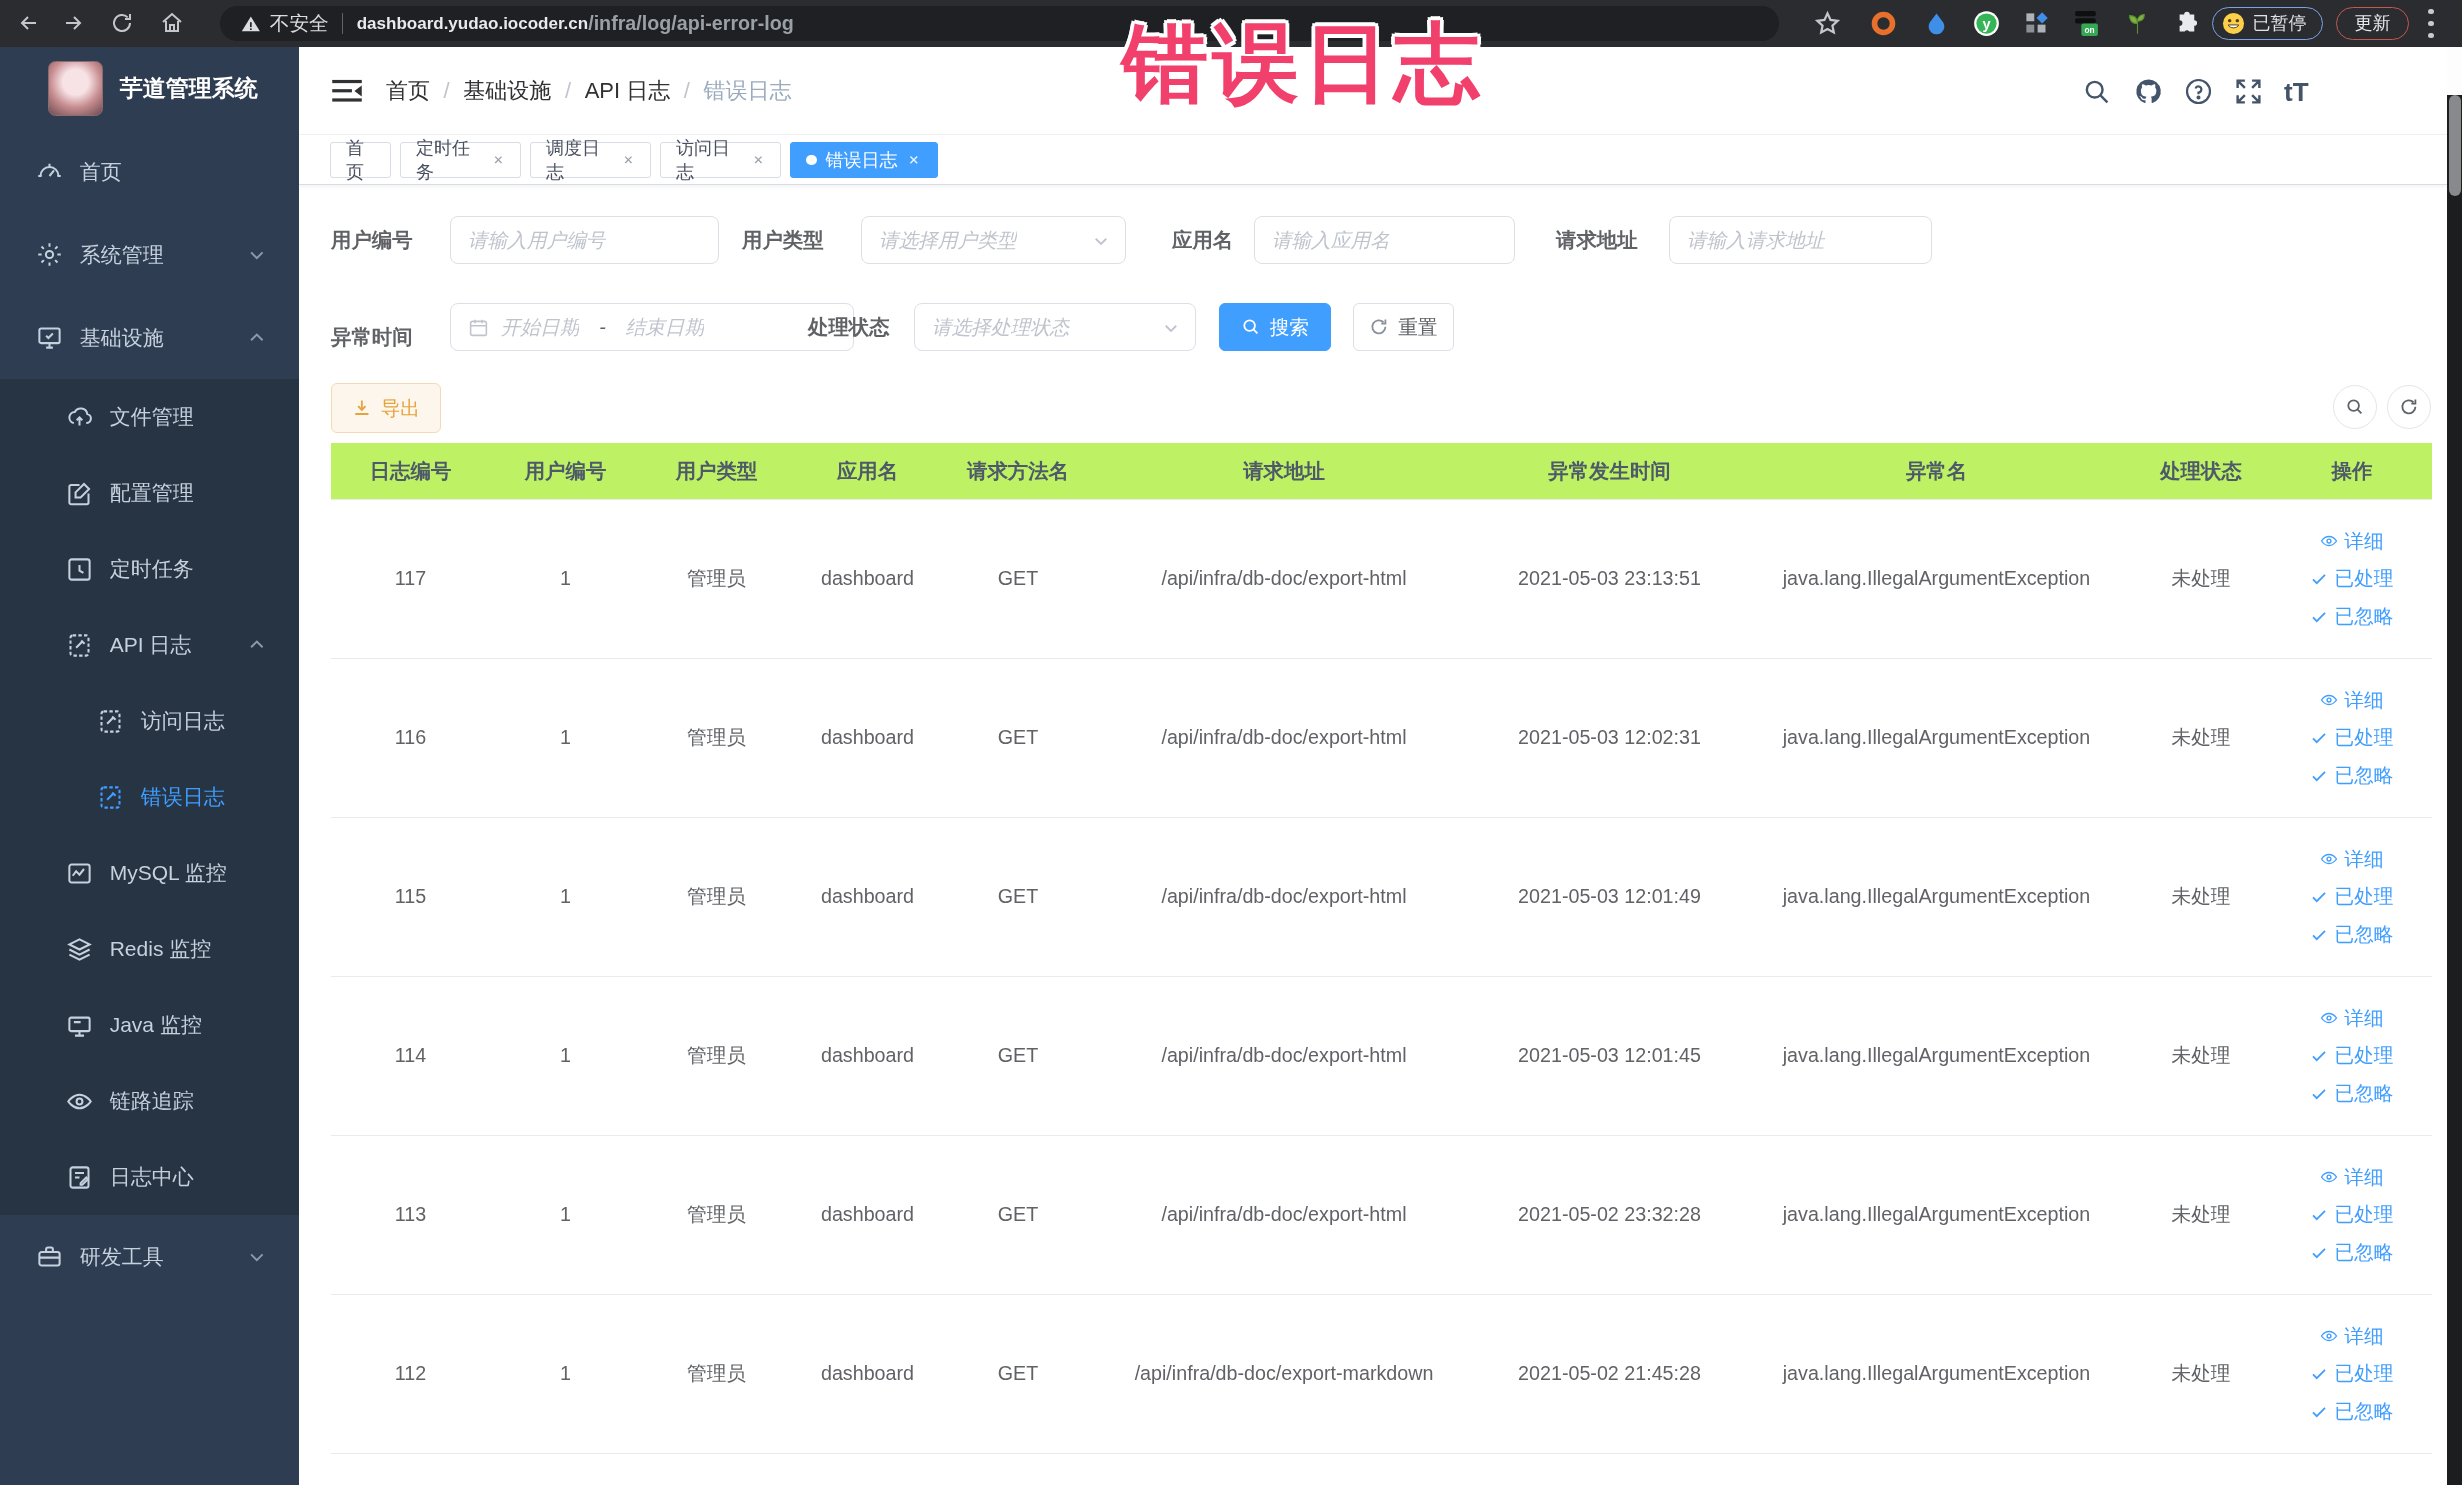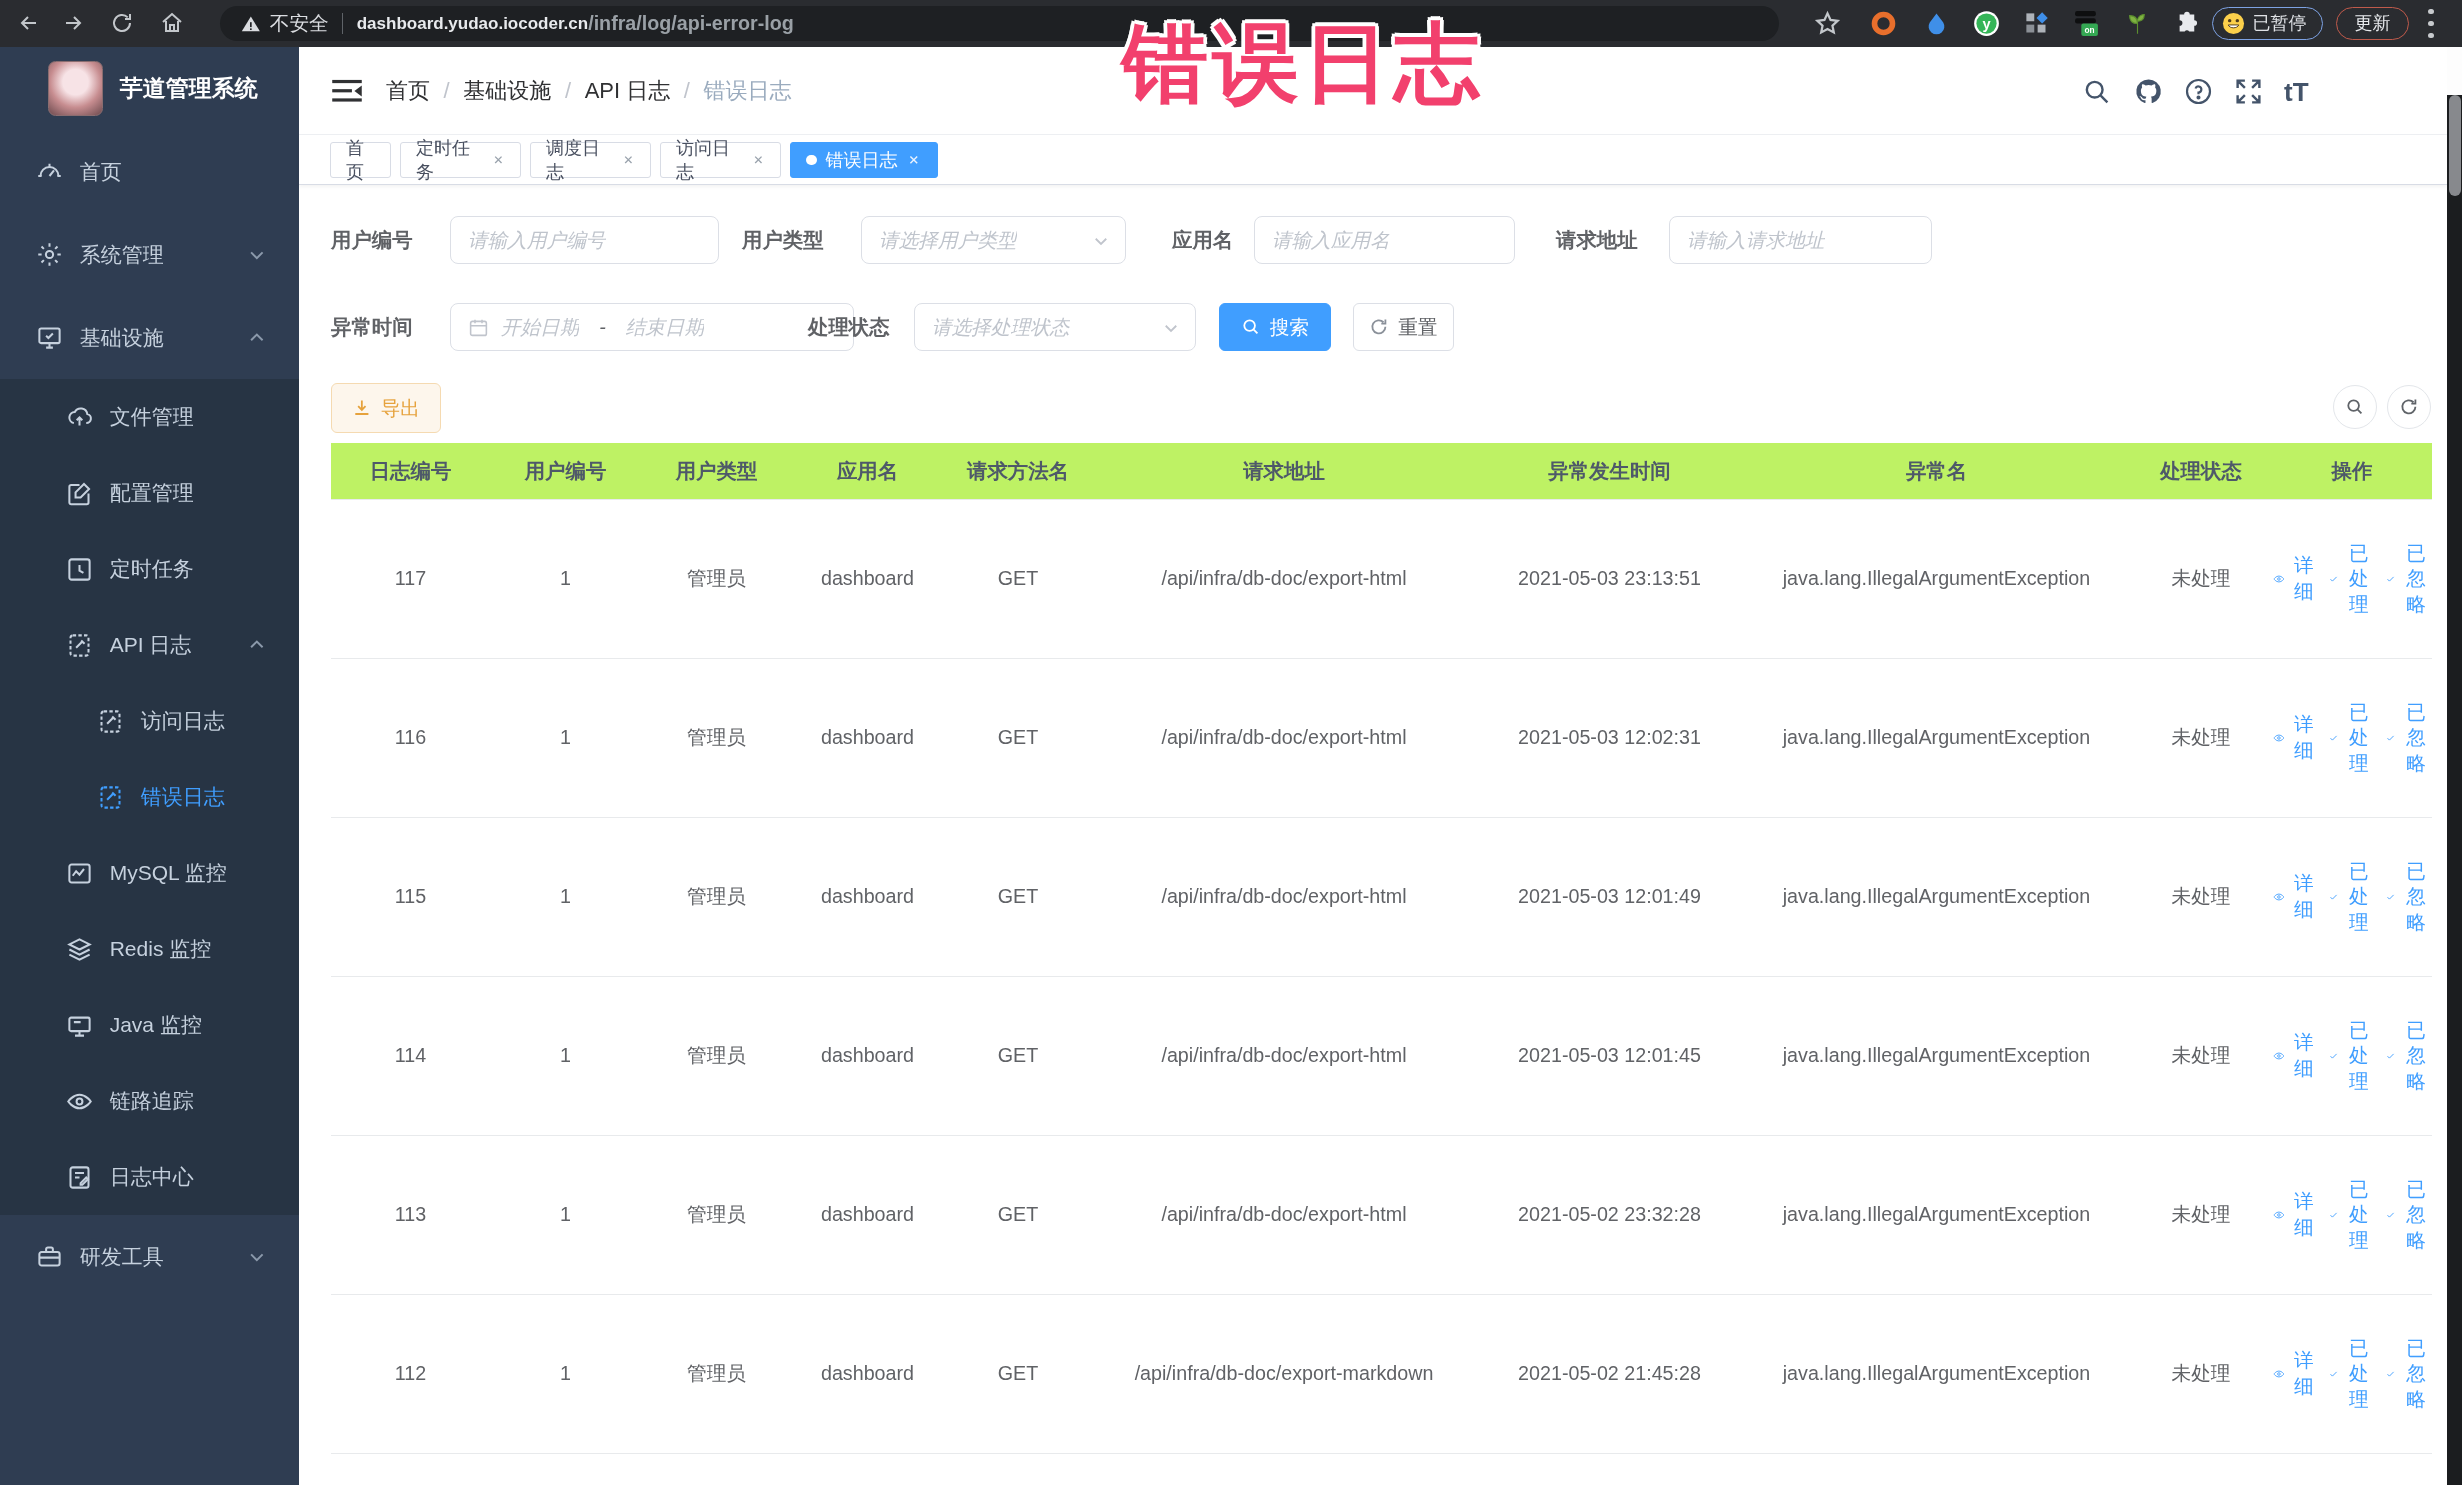--- a/index.html
+++ b/index.html
@@ -76,21 +76,21 @@
   .mini-circle { position:absolute; top:385px; width:44px; height:44px; border:1.5px solid #e3e6ea; border-radius:50%; background:#fff; display:flex; align-items:center; justify-content:center; color:#5f6368; cursor:pointer; }
   .mini-circle svg { width:19.7px; height:19.7px; }
 
   
   #table { position:absolute; left:331px; top:443px; width:2101px; }
   .trow { display:grid; grid-template-columns:159px 151px 151px 151px 150px 382px 269px 385px 144px 158px; align-items:center; }
   #thead { height:57px; background:#bef264; border-bottom:0.8px solid #e8eaec; }
   #thead .cell { font-size:20.4px; font-weight:600; color:#4e5969; text-align:center; }
   .data-row { height:159px; border-bottom:0.8px solid #e8eaec; }
   .data-row .cell { font-size:19.7px; color:#606266; text-align:center; line-height:1.3; }
-  .ops { display:flex; flex-direction:row; align-items:center; gap:12px; }
+  .ops { display:flex; flex-direction:column; align-items:center; gap:12px; }
   .op-link { display:flex; align-items:center; gap:6px; color:#409eff; font-size:19.7px; cursor:pointer; }
   .op-link svg { width:18px; height:18px; }
 
   
   #pg-scroll { position:absolute; left:2447px; top:47px; width:15px; height:1439px; background:#1b1d1f; }
   #pg-scroll .track-top { position:absolute; left:0; top:0; width:15px; height:48px; background:#fdfdfd; }
   #pg-scroll .thumb { position:absolute; left:1.5px; top:48px; width:12px; height:101px; border-radius:6px; background:#87898d; }
 
   
   #annotation { position:absolute; left:1122px; top:6px; font-size:86px; font-weight:bold; letter-spacing:4.5px; z-index:50; pointer-events:none;
@@ -419,21 +419,21 @@
   <span class="f-label" style="left:1172px; top:216px;">应用名</span>
   <div class="f-input" style="left:1254px; top:216px; width:261px;">
     <span class="placeholder">请输入应用名</span>
   </div>
 
   <span class="f-label" style="left:1556px; top:216px;">请求地址</span>
   <div class="f-input" style="left:1669px; top:216px; width:263px;">
     <span class="placeholder">请输入请求地址</span>
   </div>
 
-  <span class="f-label" style="left:331px; top:303px;">异常时间</span>
+  <span class="f-label" style="left:331px; top:313px;">异常时间</span>
   <div class="f-input" style="left:450px; top:303px; width:404px;">
     <svg class="cal-ico" viewBox="0 0 24 24" fill="none" stroke="currentColor" stroke-width="1.8">
         <rect x="3" y="5" width="18" height="16" rx="2"></rect>
         <path d="M3 10h18M8 3v4M16 3v4"></path>
       </svg>
     <span class="placeholder">开始日期</span>
     <span class="placeholder" style="margin:0 19.7px; color:#606266;">-</span>
     <span class="placeholder">结束日期</span>
   </div>
 

